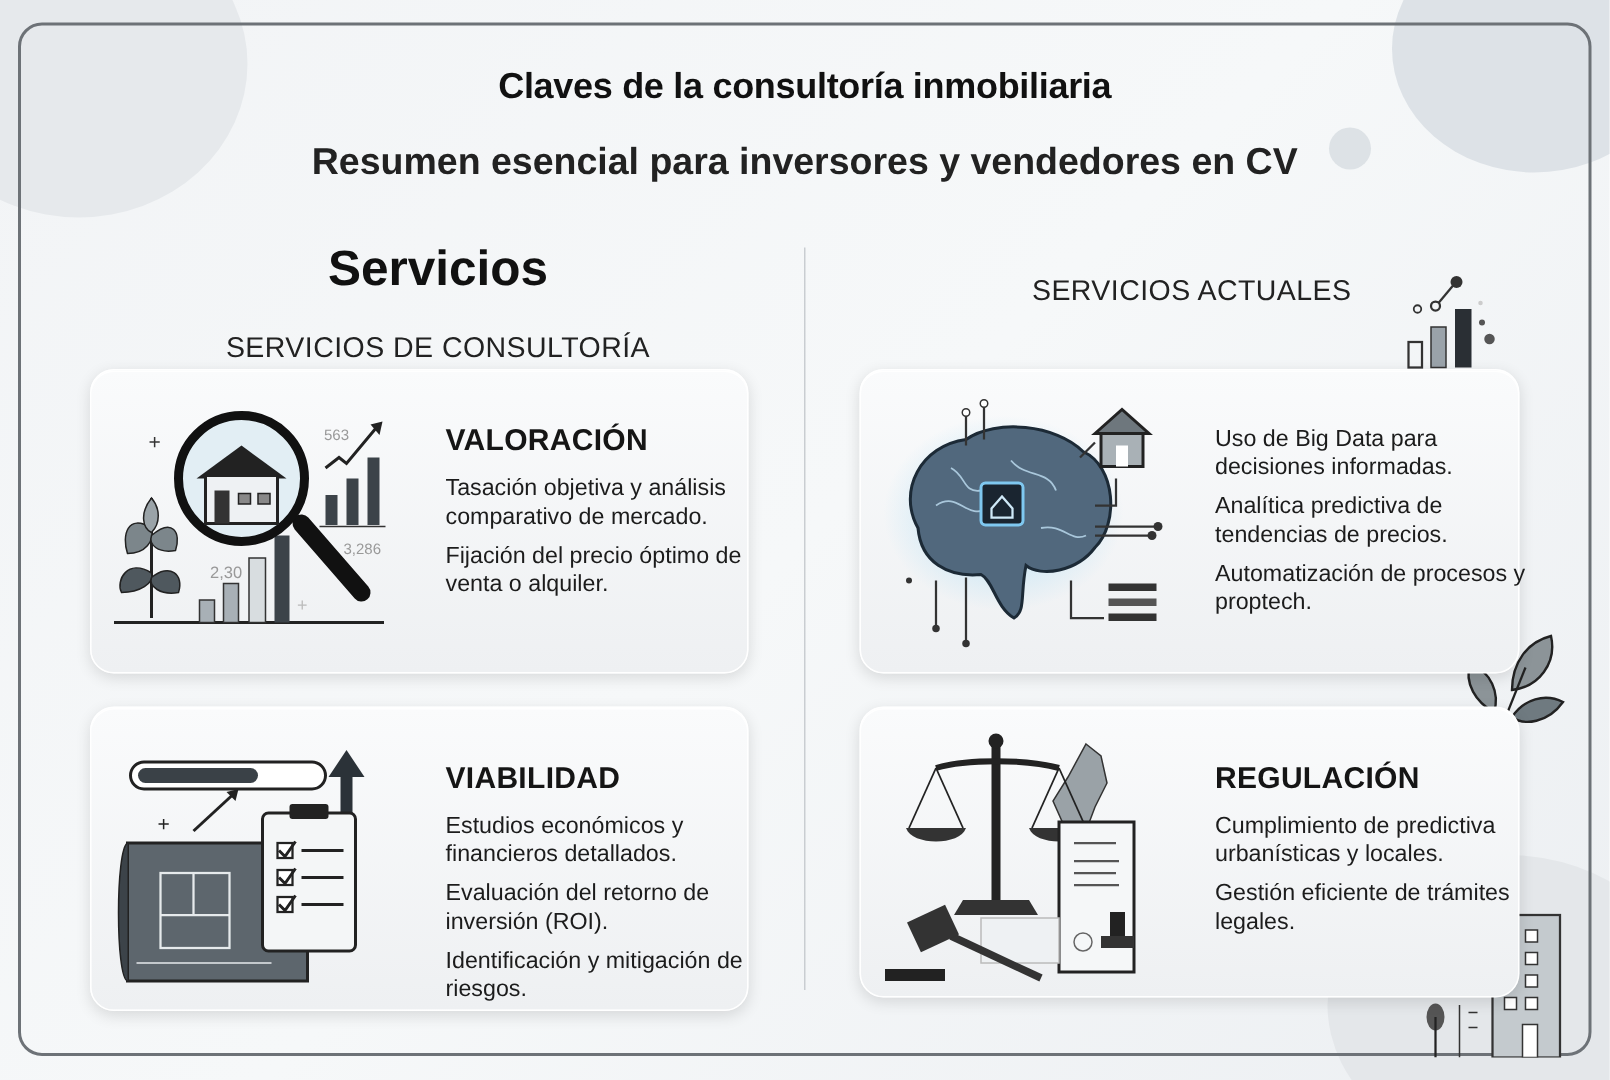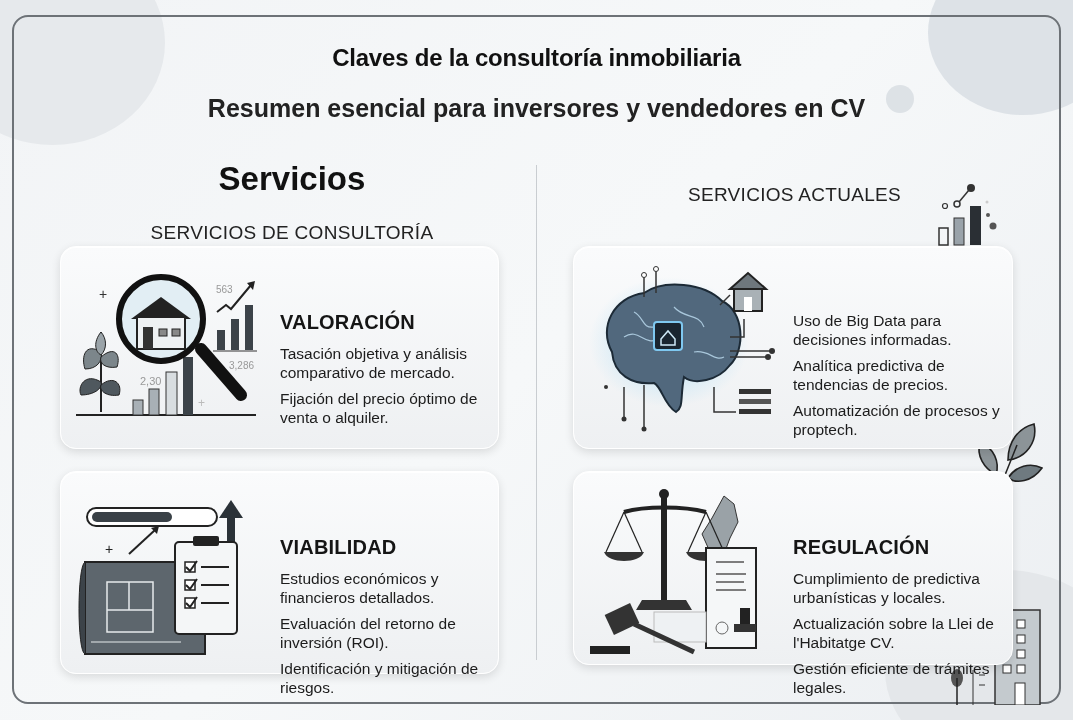--- a/index.html
+++ b/index.html
@@ -41,21 +41,21 @@
     position: absolute; background: linear-gradient(180deg, #fafbfc 0%, #eef0f2 100%);
     border: 1px solid #ffffff; border-radius: 16px;
     box-shadow: 0 3px 10px rgba(0,0,0,0.12), inset 0 1px 0 #fff;
   }
   .card-1 { left: 60px; top: 246px; width: 439px; height: 203px; }
   .card-2 { left: 60px; top: 471px; width: 439px; height: 203px; }
   .card-3 { left: 573px; top: 246px; width: 440px; height: 203px; }
   .card-4 { left: 573px; top: 471px; width: 440px; height: 194px; }
 
   .card .illus { position: absolute; left: 10px; top: 10px; width: 200px; height: 185px; }
-  .card .txt { position: absolute; left: 219px; top: 36px; width: 215px; margin-top: 28px; }
+  .card .txt { position: absolute; left: 236px; top: 36px; width: 215px; }
   .card .txt .ct { font-size: 20px; font-weight: 700; color: #151515; margin-bottom: 10px; letter-spacing: 0.2px; }
   .card .txt p { font-size: 15.5px; line-height: 19px; color: #1c1c1c; margin-bottom: 7px; }
 
   .deco { position: absolute; }
 </style>
 </head>
 <body>
 
 <div class="blob blob-tl"></div>
 <div class="blob blob-tr"></div>
@@ -252,16 +252,15 @@
     <rect x="156" y="126" width="10" height="16" fill="#222"></rect>
     <rect x="150" y="142" width="22" height="8" fill="#333"></rect>
     <rect x="70" y="130" width="52" height="30" fill="#eef1f3" stroke="#bbb"></rect>
     <line x1="50" y1="142" x2="110" y2="170" stroke="#333" stroke-width="5"></line>
     <rect x="24" y="126" width="28" height="22" fill="#333" transform="rotate(-25 38 137)"></rect>
     <rect x="6" y="164" width="40" height="8" fill="#222"></rect>
   </svg>
   <div class="txt">
     <div class="ct">REGULACIÓN</div>
     <p>Cumplimiento de predictiva urbanísticas y locales.</p>
-    <p>Actualización sobre la Llei de l'Habitatge CV.</p>
     <p>Gestión eficiente de trámites legales.</p>
   </div>
 </div>
 
 </body></html>

